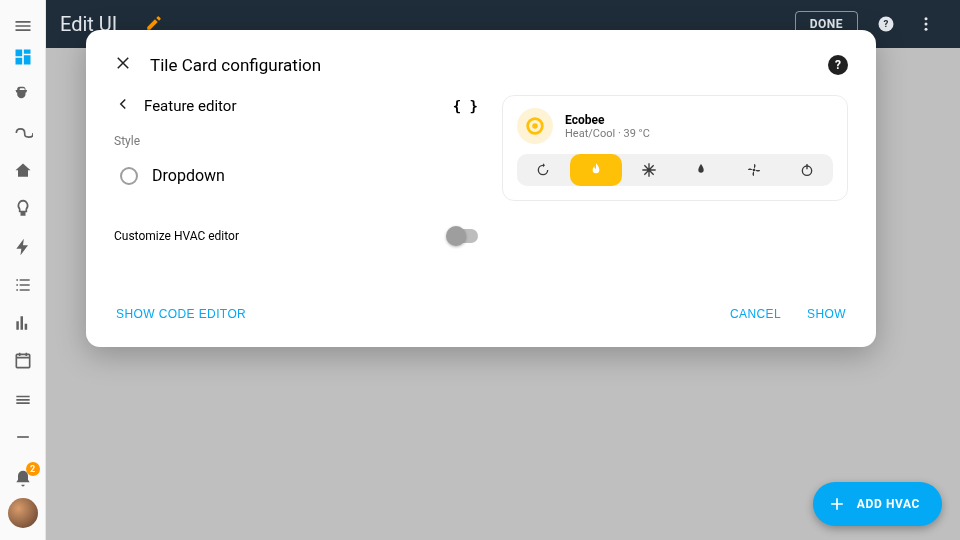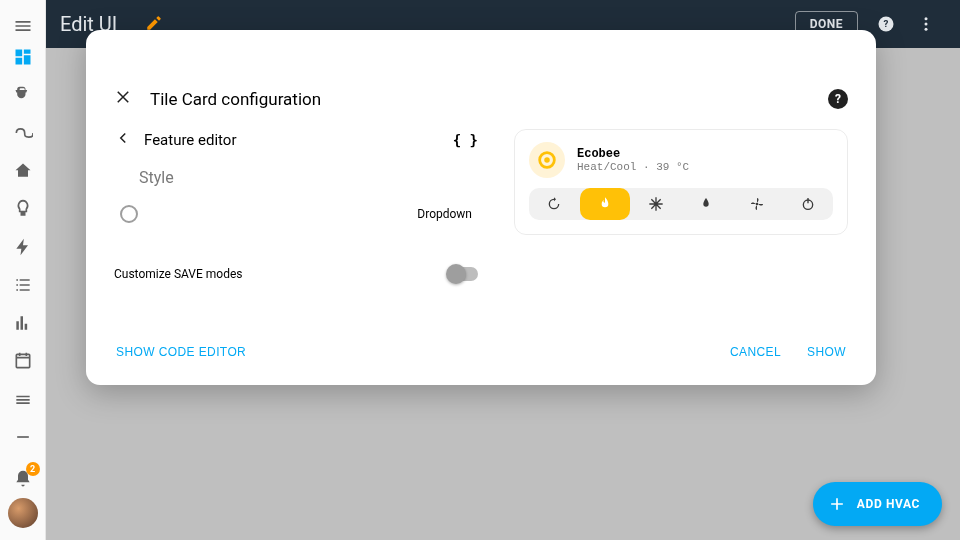--- a/index.html
+++ b/index.html
@@ -110,47 +110,45 @@
     width: 790px;
     background: #fff;
     border-radius: 14px;
     box-shadow: 0 8px 30px rgba(0,0,0,.25);
     z-index: 20;
     padding: 24px 28px 22px 28px;
   }
   .modal-header {
     display: flex; align-items: center; gap: 18px;
     margin-bottom: 20px;
-    margin-top: 34px;
   }
   .close-x { cursor: pointer; color:#212121; }
   .close-x svg { width: 18px; height: 18px; stroke:#212121; stroke-width:2; fill:none; }
   .modal-title { font-size: 17px; font-weight: 400; flex:1; }
   .help-dot {
     width: 20px; height: 20px; border-radius: 50%; background: #212121;
     color: #fff; display:flex; align-items:center; justify-content:center;
     font-size: 12px; font-weight:700; cursor:pointer;
   }
-  .modal-body { display: flex; gap: 36px; }
+  .modal-body { display: flex; gap: 24px; }
   .left-col { flex: 0 0 364px; }
   .right-col { flex: 1; }
   .subheader {
     display: flex; align-items: center; gap: 12px;
     margin-bottom: 18px;
   }
   .back-chevron { cursor:pointer; }
   .back-chevron svg { width:18px; height:18px; fill:none; stroke:#212121; stroke-width:2; }
   .subheader-title { font-size: 15px; flex:1; }
   .code-braces { cursor:pointer; font-family: monospace; font-size:14px; font-weight:700; }
-  .field-label { font-size: 16px; color: var(--text-muted); margin-bottom: 10px; margin-left: 25px; }
+  .field-label { font-size: 12px; color: var(--text-muted); margin-bottom: 10px; }
   .radio-row {
     display: flex; align-items: center; gap: 14px;
     padding: 8px 6px; cursor: pointer;
-    font-size: 12px;
-    justify-content: space-between;
+    font-size: 16px;
   }
   .radio {
     width: 18px; height: 18px; border-radius: 50%;
     border: 2px solid #9e9e9e;
     display:flex; align-items:center; justify-content:center;
   }
   .radio.checked { border-color: var(--accent); }
   .radio.checked::after {
     content:""; width:8px; height:8px; border-radius:50%; background: var(--accent);
   }
@@ -167,21 +165,21 @@
     position:absolute; left:-2px; top:-3px;
     width:20px; height:20px; border-radius:50%;
     background:#9e9e9e; box-shadow:0 1px 3px rgba(0,0,0,.3);
   }
   
   .preview {
     border: 1px solid rgba(0,0,0,.08);
     border-radius: 12px;
     padding: 12px 14px 14px 14px;
   }
-  .card-head { display:flex; align-items:center; gap:12px; margin-bottom:10px;font-family:Liberation Mono, monospace; }
+  .card-head { display:flex; align-items:center; gap:12px; margin-bottom:10px; }
   .circle-icn {
     width: 36px; height: 36px; border-radius: 50%;
     background: #fff3d6; display:flex; align-items:center; justify-content:center;
     color: var(--yellow);
   }
   .circle-icn svg { width:22px; height:22px; fill: currentColor; }
   .card-title { font-size: 12px; font-weight: 700; }
   .card-sub { font-size: 11px; color: var(--text-muted); }
   .segmented {
     margin-top: 4px;
@@ -341,21 +339,21 @@
       </div>
 
       <div class="field-label">Style</div>
 
       <label class="radio-row">
         <span class="radio"></span>
         <span>Dropdown</span>
       </label>
 
       <div class="toggle-row">
-        <span>Customize SAVE modes</span>
+        <span>Customize HVAC editor</span>
         <span class="switch">
             <span class="knob"></span>
           </span>
       </div>
     </div>
 
     <div class="right-col">
       <div class="preview">
         <div class="card-head">
           <span class="circle-icn">

